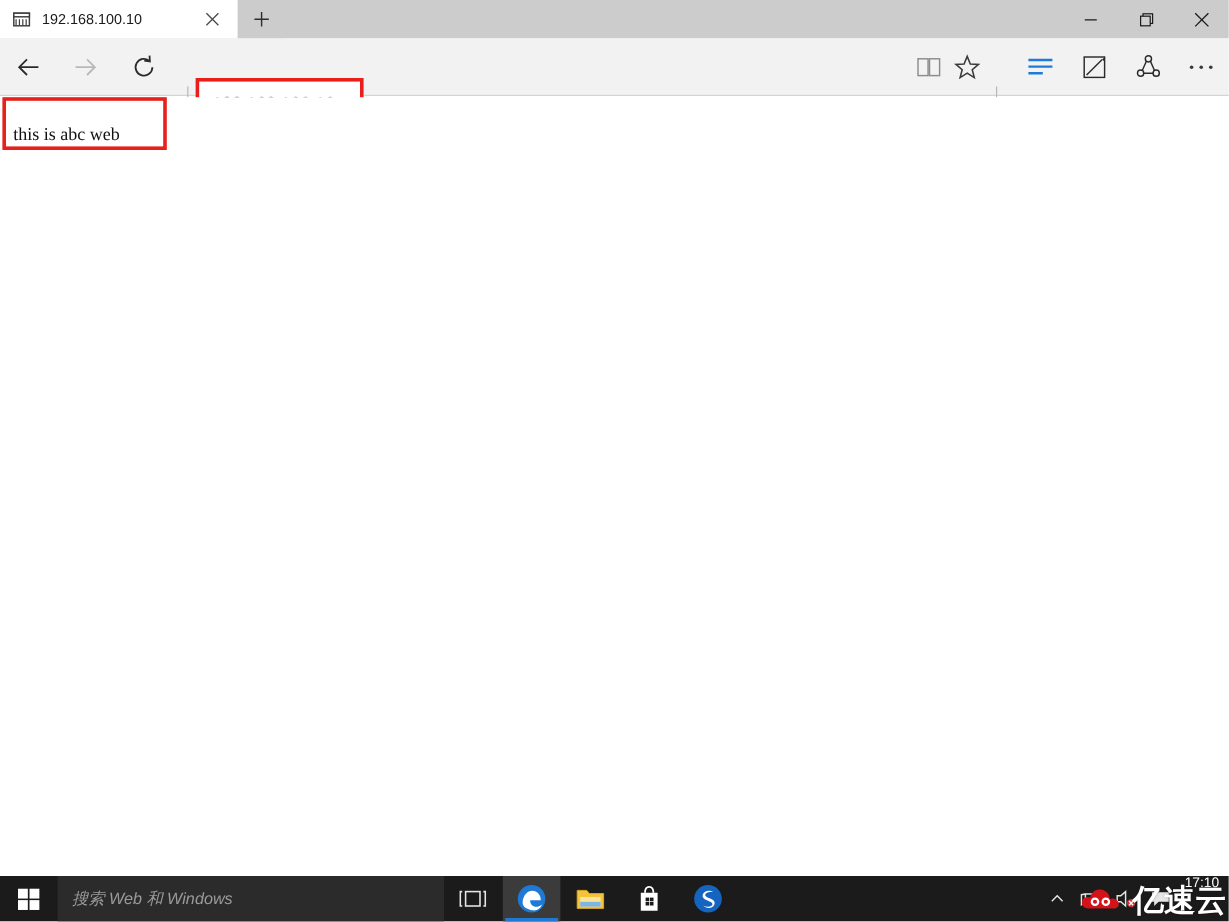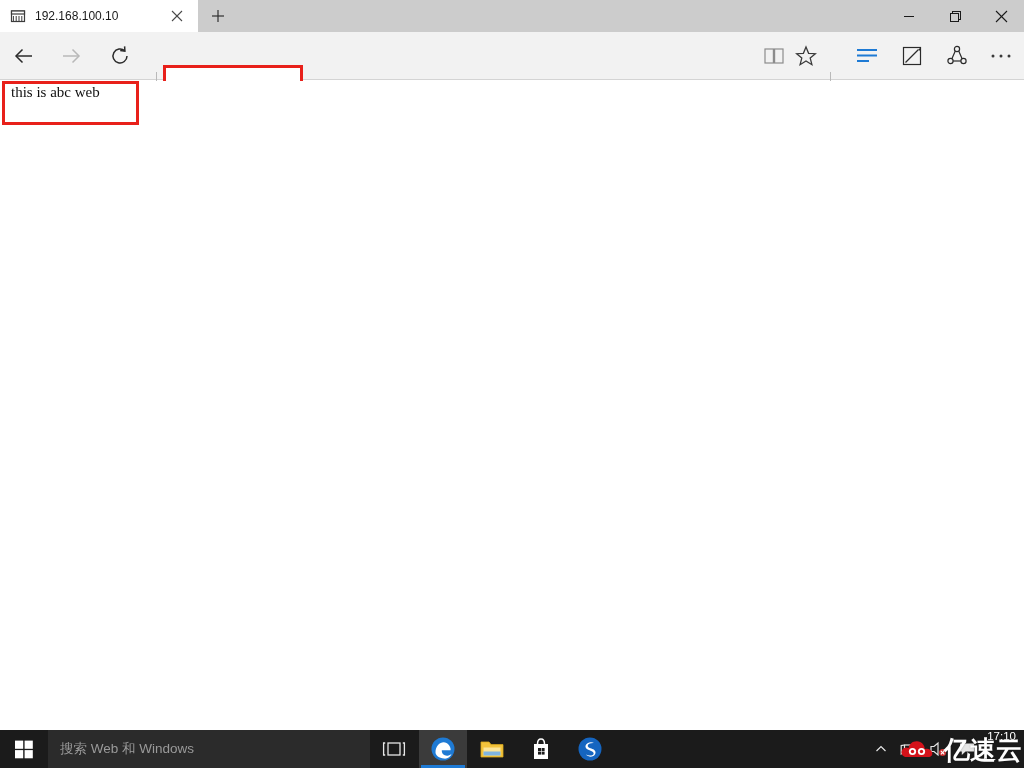--- a/index.html
+++ b/index.html
@@ -85,42 +85,42 @@
   }
 
   
   .page {
     position: absolute; left: 0; top: 81px; width: 1024px; height: 649px;
     background: #ffffff;
   }
   .content-box {
     position: absolute; left: 2px; top: 0px; width: 137px; height: 44px;
     border: 3px solid #e8201a; background: #ffffff;
-    display: flex; align-items: flex-start;
+    display: flex; align-items: flex-end;
   }
   .content-text {
     font-family: "Liberation Serif", "DejaVu Serif", serif;
     font-size: 15px; color: #101010; padding-left: 6px; white-space: nowrap;
   }
 
   
   .taskbar {
     position: absolute; left: 0; bottom: 0; width: 1024px; height: 38px;
     background: #1b1b1b;
   }
   .start-btn {
     position: absolute; left: 0; top: 0; width: 48px; height: 38px;
     display: flex; align-items: center; justify-content: center;
   }
   .search-box {
     position: absolute; left: 48px; top: 0; width: 322px; height: 38px;
     background: #2b2b2b; display: flex; align-items: center;
   }
   .search-ph {
-    color: #9a9a9a; font-size: 13.5px; padding-left: 12px; white-space: nowrap;
+    color: #9a9a9a; font-size: 13.5px; padding-left: 12px; white-space: nowrap; font-style: italic;
   }
   .tb-task {
     position: absolute; top: 0; height: 38px; width: 48px;
     display: flex; align-items: center; justify-content: center;
   }
   .tb-task.active { background: #3b3b3b; }
   .tb-task.active::after {
     content: ""; position: absolute; left: 2px; right: 2px; bottom: 0; height: 3px;
     background: #1e7ad4;
   }

